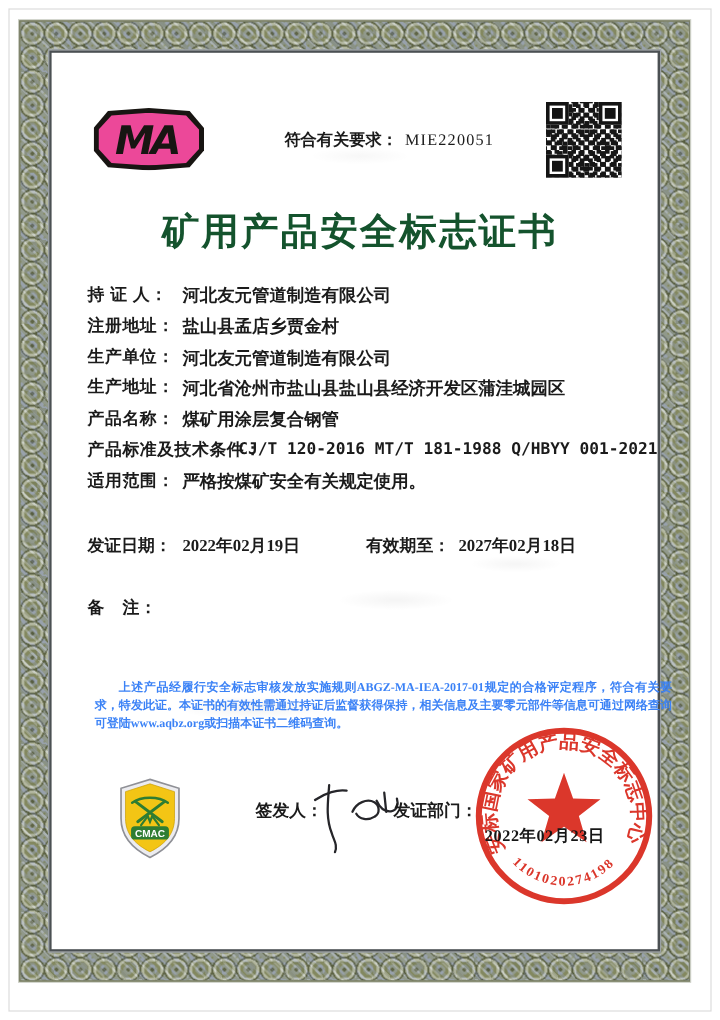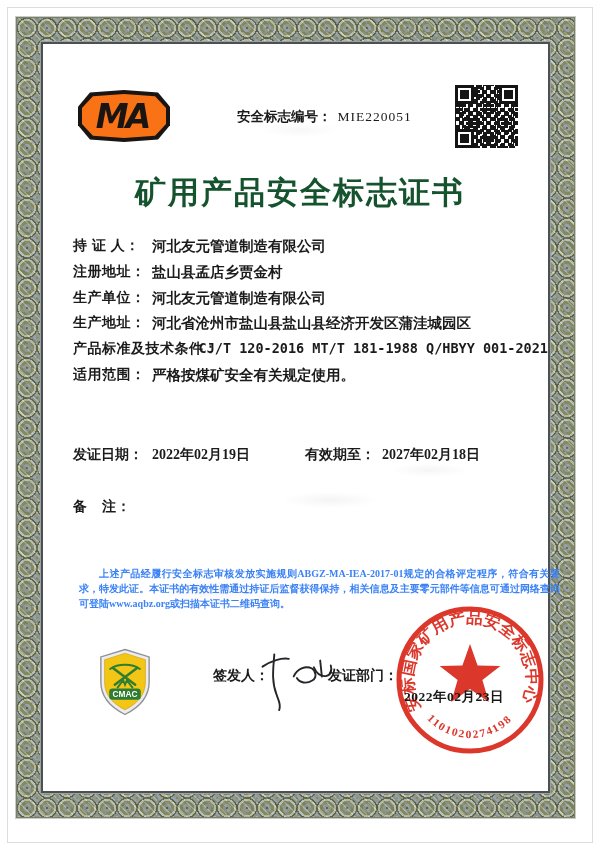--- a/index.html
+++ b/index.html
@@ -30,21 +30,21 @@
     radial-gradient(70px 12px at 330px 500px, rgba(0,0,0,.045), transparent 70%),
     radial-gradient(90px 14px at 210px 590px, rgba(0,0,0,.05), transparent 70%),
     radial-gradient(55px 10px at 430px 470px, rgba(0,0,0,.04), transparent 70%),
     radial-gradient(60px 10px at 300px 130px, rgba(0,0,0,.03), transparent 70%);
   }
 
   
   .ma-logo{position:absolute;left:78px;top:90px;width:92px;height:52px;}
   .ma-outer{position:absolute;inset:0;background:#181512;
     clip-path:polygon(0% 32%,13% 5%,50% 0%,87% 5%,100% 32%,100% 68%,87% 95%,50% 100%,13% 95%,0% 68%);}
-  .ma-inner{position:absolute;inset:4px;background:#f97316;
+  .ma-inner{position:absolute;inset:4px;background:#ec4899;
     clip-path:polygon(0% 32%,13% 5%,50% 0%,87% 5%,100% 32%,100% 68%,87% 95%,50% 100%,13% 95%,0% 68%);
     display:flex;align-items:center;justify-content:center;}
   .ma-text{font-family:"DejaVu Sans","Liberation Sans",sans-serif;font-weight:900;font-style:italic;
     font-size:33px;line-height:1;color:#181512;letter-spacing:-3px;transform:translateX(-2px);}
 
   
   .serial-line{position:absolute;left:237px;top:108px;font-size:13.5px;white-space:nowrap;}
   .serial-label{font-weight:700;}
   .serial-no{font-family:"Liberation Serif",serif;letter-spacing:1px;margin-left:6px;}
 
@@ -104,21 +104,21 @@
 <div class="noise"></div>
 
 <div class="ma-logo">
   <div class="ma-outer"></div>
   <div class="ma-inner">
     <span class="ma-text">MA</span>
   </div>
 </div>
 
 <div class="serial-line">
-  <span class="serial-label">安全标志编号：</span><span class="serial-no">MIE220051</span>
+  <span class="serial-label">符合有关要求：</span><span class="serial-no">MIE220051</span>
 </div>
 
 <div class="qr">
   <div class="finder tl"></div>
   <div class="finder tr"></div>
   <div class="finder bl"></div>
 </div>
 
 <div class="title">矿用产品安全标志证书</div>
 
@@ -131,20 +131,24 @@
     <span class="flabel">注册地址：</span>
     <span class="fvalue kai">盐山县孟店乡贾金村</span>
   </div>
   <div class="frow">
     <span class="flabel">生产单位：</span>
     <span class="fvalue kai">河北友元管道制造有限公司</span>
   </div>
   <div class="frow">
     <span class="flabel">生产地址：</span>
     <span class="fvalue kai">河北省沧州市盐山县盐山县经济开发区蒲洼城园区</span>
+  </div>
+  <div class="frow">
+    <span class="flabel">产品名称：</span>
+    <span class="fvalue kai">煤矿用涂层复合钢管</span>
   </div>
   <div class="frow">
     <span class="flabel">产品标准及技术条件：</span>
     <span class="fvalue standards">CJ/T 120-2016 MT/T 181-1988 Q/HBYY 001-2021</span>
   </div>
   <div class="frow">
     <span class="flabel">适用范围：</span>
     <span class="fvalue kai">严格按煤矿安全有关规定使用。</span>
   </div>
 </div>

